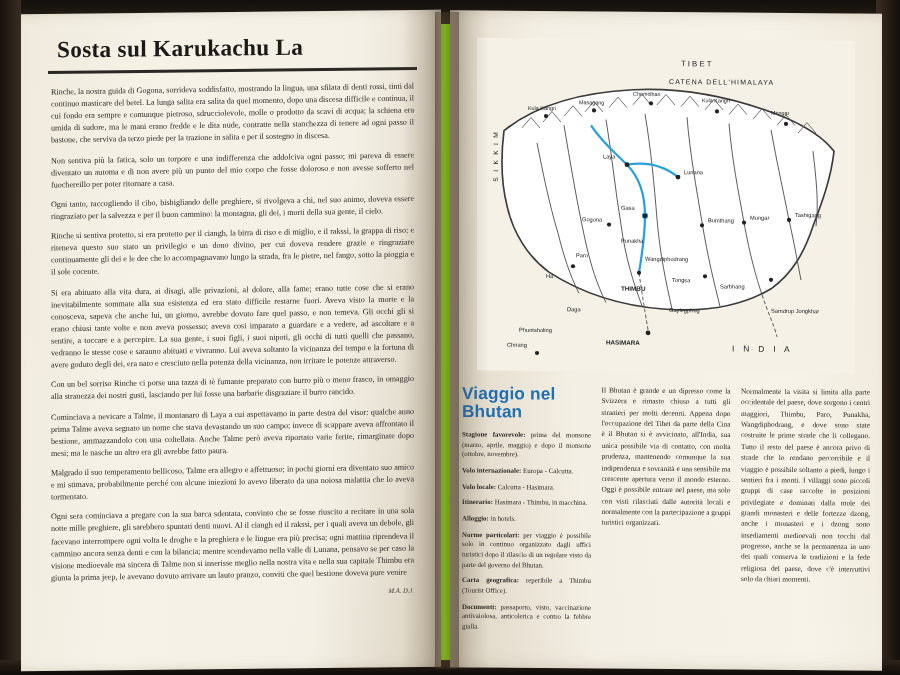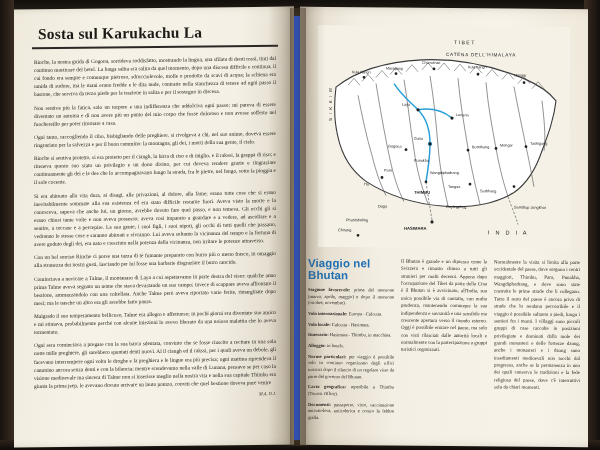--- a/index.html
+++ b/index.html
@@ -11,21 +11,21 @@
     width: 600px;
     height: 450px;
     overflow: hidden;
     font-family: "Liberation Serif", serif;
   }
 
   .scene {
     position: relative;
     width: 600px;
     height: 450px;
-    background: #1d4ed8;
+    background: #84cc16;
     overflow: hidden;
   }
 
   
   .desk-top {
     position: absolute;
     left: 0; top: 0;
     width: 600px; height: 16px;
     background: linear-gradient(180deg,#120f0c 0%, #2a2119 100%);
   }

